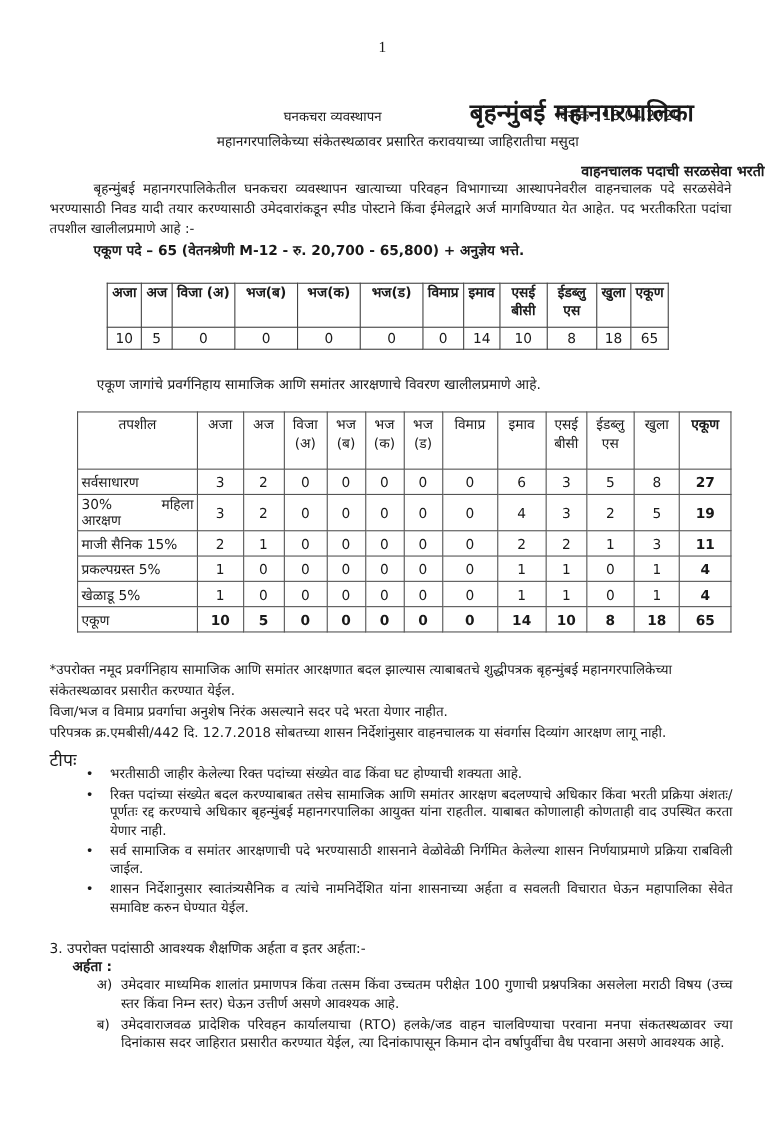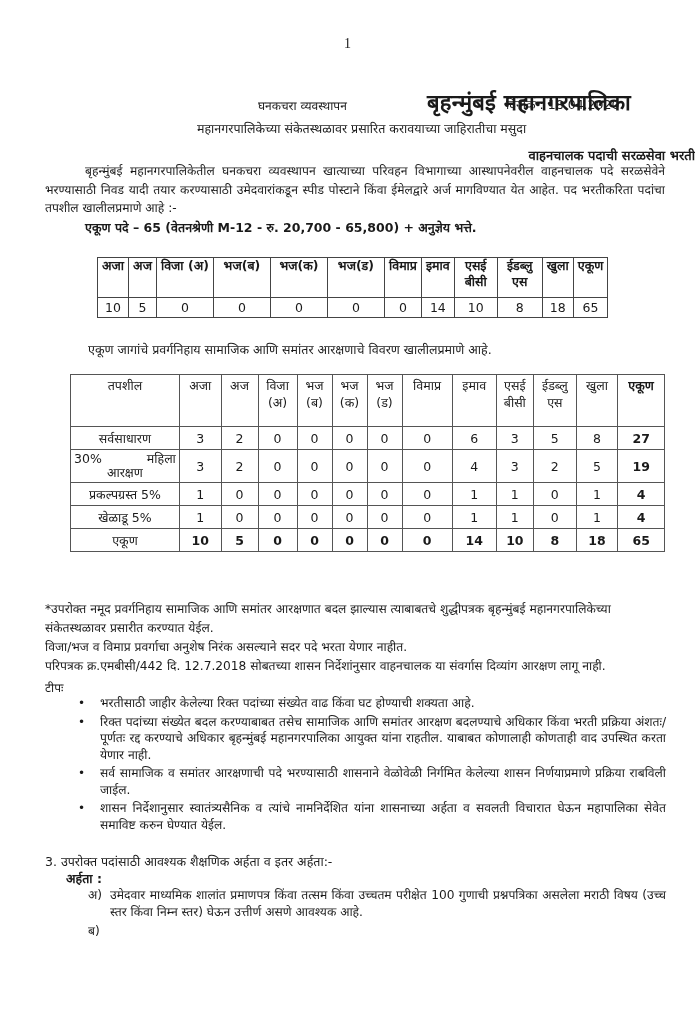--- a/index.html
+++ b/index.html
@@ -23,27 +23,27 @@
   .summary-table { left: 97px; top: 257px; font-size: 12.5px; }
   .summary-table th, .summary-table td { border: 1px solid #444; text-align: center; padding: 0 4px; }
   .summary-table th { font-weight: bold; vertical-align: top; height: 39px; line-height: 16px; }
   .summary-table td { height: 19px; }
 
   .dist-caption { left: 88px; top: 341px; font-size: 12.5px; }
   .dist-table { left: 70px; top: 374px; font-size: 12.5px; width: 595px; }
   .dist-table th, .dist-table td { border: 1px solid #555; text-align: center; padding: 0 3px; }
   .dist-table th { font-weight: normal; vertical-align: top; height: 49px; line-height: 17px; padding-top: 2px; }
   .dist-table td { height: 22px; }
-  .dist-table td.rowlabel { text-align: center; width: 100px; margin-top: 20px; }
+  .dist-table td.rowlabel { text-align: left; width: 100px; margin-top: 20px; }
   .dist-table td.tall { height: 32px; line-height: 14px; }
   .dist-table .bold { font-weight: bold; }
   .mahila { display: flex; justify-content: space-between; gap: 45px; }
 
   .notes { left: 45px; top: 600px; width: 630px; font-size: 12.2px; line-height: 19px; }
-  .tip-label { left: 45px; top: 679px; font-size: 12px; }
+  .tip-label { left: 45px; top: 679px; font-size: 16px; }
   .bullets { left: 78px; top: 695px; width: 588px; font-size: 12.2px; line-height: 16.5px; margin: 0; padding: 0; list-style: none; text-align: justify; }
   .bullets li { position: relative; padding-left: 22px; margin-bottom: 2px; }
   .bullets li .dot { position: absolute; left: 0; top: 0; font-size: 12px; }
   .qual-heading { left: 45px; top: 853px; font-size: 12.5px; }
   .qual-label { left: 66px; top: 870px; font-size: 12.5px; font-weight: bold; }
   .quals { left: 88px; top: 887px; width: 578px; font-size: 12.2px; line-height: 17px; margin: 0; padding: 0; list-style: none; text-align: justify; }
   .quals li { position: relative; padding-left: 22px; margin-bottom: 2px; }
   .quals li .marker { position: absolute; left: 0; top: 0; }
 </style>
 </head>
@@ -141,20 +141,35 @@
     <td>0</td>
     <td>0</td>
     <td>0</td>
     <td>4</td>
     <td>3</td>
     <td>2</td>
     <td>5</td>
     <td class="bold">19</td>
   </tr>
   <tr>
+    <td class="rowlabel">माजी सैनिक 15%</td>
+    <td>2</td>
+    <td>1</td>
+    <td>0</td>
+    <td>0</td>
+    <td>0</td>
+    <td>0</td>
+    <td>0</td>
+    <td>2</td>
+    <td>2</td>
+    <td>1</td>
+    <td>3</td>
+    <td class="bold">11</td>
+  </tr>
+  <tr>
     <td class="rowlabel">प्रकल्पग्रस्त 5%</td>
     <td>1</td>
     <td>0</td>
     <td>0</td>
     <td>0</td>
     <td>0</td>
     <td>0</td>
     <td>0</td>
     <td>1</td>
     <td>1</td>
@@ -206,14 +221,14 @@
   <li><span class="dot">•</span><span>भरतीसाठी जाहीर केलेल्या रिक्त पदांच्या संख्येत वाढ किंवा घट होण्याची शक्यता आहे.</span></li>
   <li><span class="dot">•</span><span>रिक्त पदांच्या संख्येत बदल करण्याबाबत तसेच सामाजिक आणि समांतर आरक्षण बदलण्याचे अधिकार किंवा भरती प्रक्रिया अंशतः/पूर्णतः रद्द करण्याचे अधिकार बृहन्मुंबई महानगरपालिका आयुक्त यांना राहतील. याबाबत कोणालाही कोणताही वाद उपस्थित करता येणार नाही.</span></li>
   <li><span class="dot">•</span><span>सर्व सामाजिक व समांतर आरक्षणाची पदे भरण्यासाठी शासनाने वेळोवेळी निर्गमित केलेल्या शासन निर्णयाप्रमाणे प्रक्रिया राबविली जाईल.</span></li>
   <li><span class="dot">•</span><span>शासन निर्देशानुसार स्वातंत्र्यसैनिक व त्यांचे नामनिर्देशित यांना शासनाच्या अर्हता व सवलती विचारात घेऊन महापालिका सेवेत समाविष्ट करुन घेण्यात येईल.</span></li>
 </ul>
 
 <div class="abs qual-heading">3. उपरोक्त पदांसाठी आवश्यक शैक्षणिक अर्हता व इतर अर्हता:-</div>
 <div class="abs qual-label">अर्हता :</div>
 <ul class="abs quals">
   <li><span class="marker">अ)</span><span>उमेदवार माध्यमिक शालांत प्रमाणपत्र किंवा तत्सम किंवा उच्चतम परीक्षेत 100 गुणाची प्रश्नपत्रिका असलेला मराठी विषय (उच्च स्तर किंवा निम्न स्तर) घेऊन उत्तीर्ण असणे आवश्यक आहे.</span></li>
-  <li><span class="marker">ब)</span></li>
+  <li><span class="marker">ब)</span><span>उमेदवाराजवळ प्रादेशिक परिवहन कार्यालयाचा (RTO) हलके/जड वाहन चालविण्याचा परवाना मनपा संकतस्थळावर ज्या दिनांकास सदर जाहिरात प्रसारीत करण्यात येईल, त्या दिनांकापासून किमान दोन वर्षापुर्वीचा वैध परवाना असणे आवश्यक आहे.</span></li>
 </ul>
 
 </body></html>

